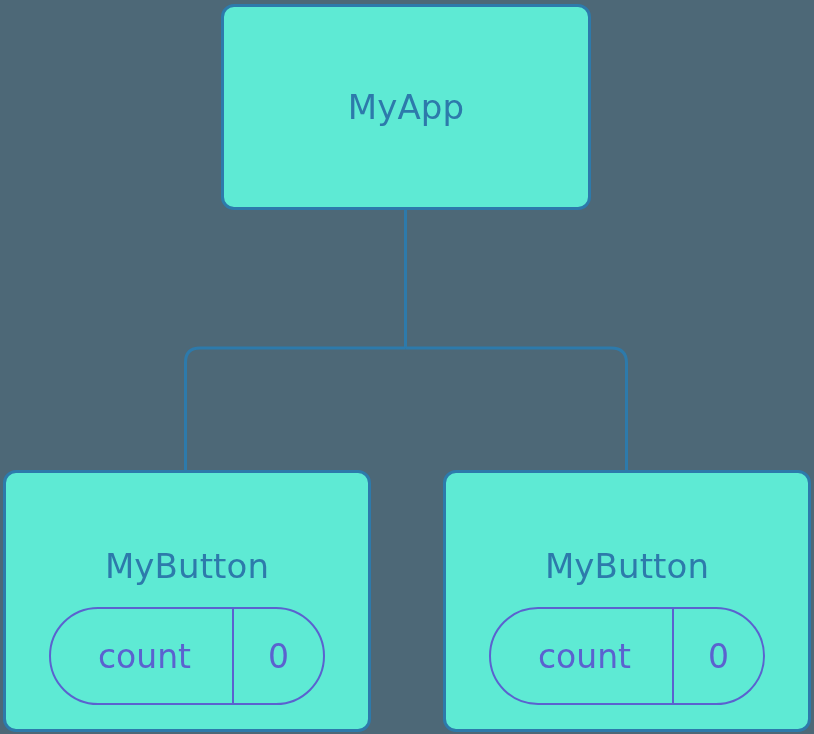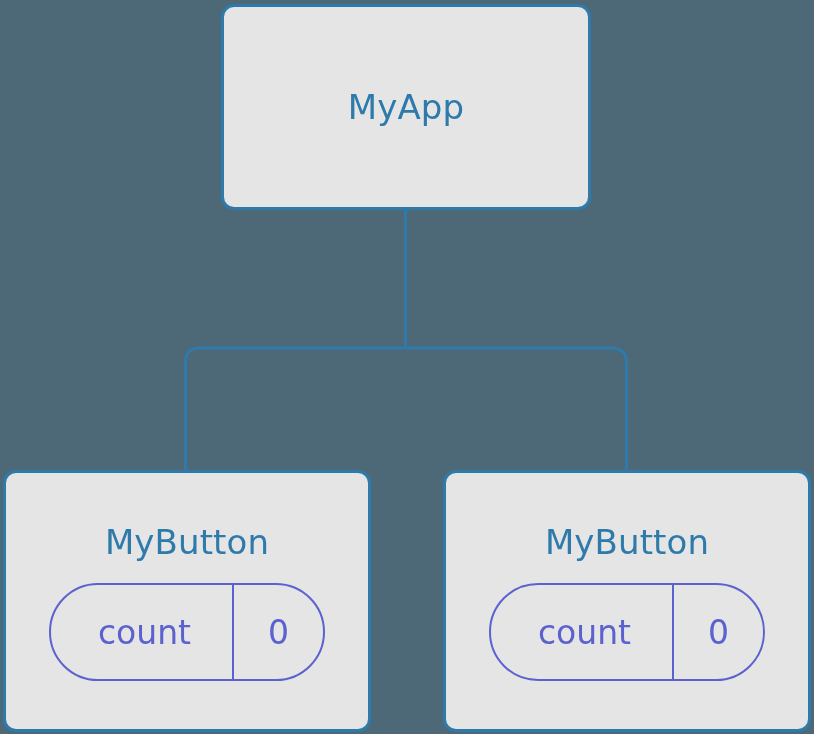--- a/index.html
+++ b/index.html
@@ -27,21 +27,21 @@
     left: 0;
     top: 0;
     width: 814px;
     height: 734px;
   }
 
   
   .node {
     position: absolute;
     box-sizing: border-box;
-    background: #e5e5e5;
+    background: #5eead4;
     border: 3px solid #2d7aab;
     border-radius: 13px;
     display: flex;
     flex-direction: column;
     align-items: center;
   }
 
   .node-title {
     color: #2d7aab;
     font-size: 34px;
@@ -58,21 +58,21 @@
     width: 370px;
     height: 206px;
     justify-content: center;
   }
 
   
   .node-child {
     top: 470px;
     width: 368px;
     height: 262px;
-    justify-content: flex-start;
+    justify-content: center;
   }
   #node-child-0 { left: 3px; }
   #node-child-1 { left: 443px; }
 
   .node-child .node-title {
     margin-top: 52px;
   }
 
   
   .state-pill {

